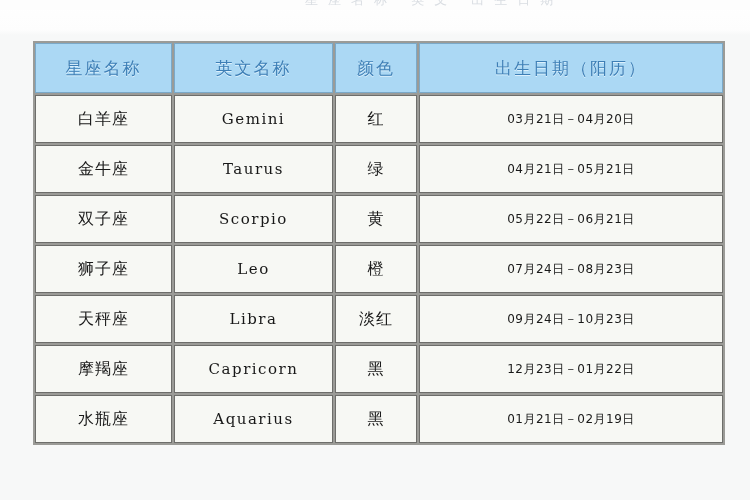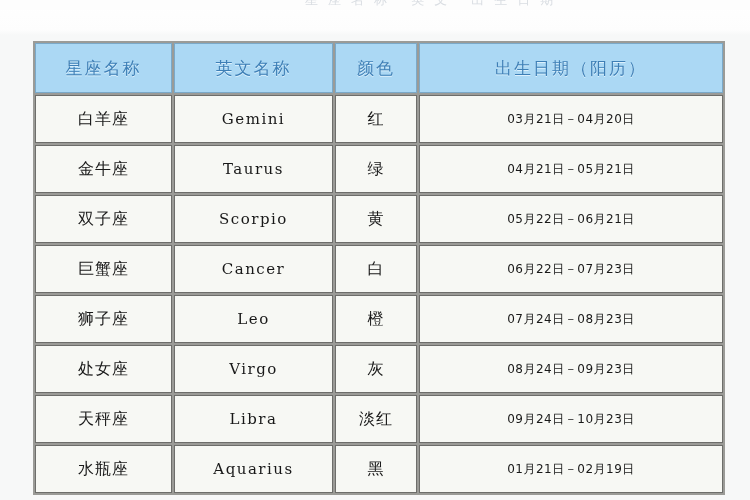--- a/index.html
+++ b/index.html
@@ -156,42 +156,36 @@
           <td class="cell-color">绿</td>
           <td class="cell-date">04月21日－05月21日</td>
         </tr>
         <tr>
           <td class="cell-name">双子座</td>
           <td class="cell-eng">Scorpio</td>
           <td class="cell-color">黄</td>
           <td class="cell-date">05月22日－06月21日</td>
         </tr>
         <tr>
-          <td class="cell-name">巨蟹座</td>
-          <td class="cell-eng">Cancer</td>
-          <td class="cell-color">白</td>
-          <td class="cell-date">06月22日－07月23日</td>
-        </tr>
-        <tr>
           <td class="cell-name">狮子座</td>
           <td class="cell-eng">Leo</td>
           <td class="cell-color">橙</td>
           <td class="cell-date">07月24日－08月23日</td>
         </tr>
         <tr>
-          <td class="cell-name">处女座</td>
-          <td class="cell-eng">Virgo</td>
-          <td class="cell-color">灰</td>
-          <td class="cell-date">08月24日－09月23日</td>
-        </tr>
-        <tr>
           <td class="cell-name">天秤座</td>
           <td class="cell-eng">Libra</td>
           <td class="cell-color">淡红</td>
           <td class="cell-date">09月24日－10月23日</td>
+        </tr>
+        <tr>
+          <td class="cell-name">摩羯座</td>
+          <td class="cell-eng">Capricorn</td>
+          <td class="cell-color">黑</td>
+          <td class="cell-date">12月23日－01月22日</td>
         </tr>
         <tr>
           <td class="cell-name">水瓶座</td>
           <td class="cell-eng">Aquarius</td>
           <td class="cell-color">黑</td>
           <td class="cell-date">01月21日－02月19日</td>
         </tr>
       </tbody>
   </table>
 </div>

